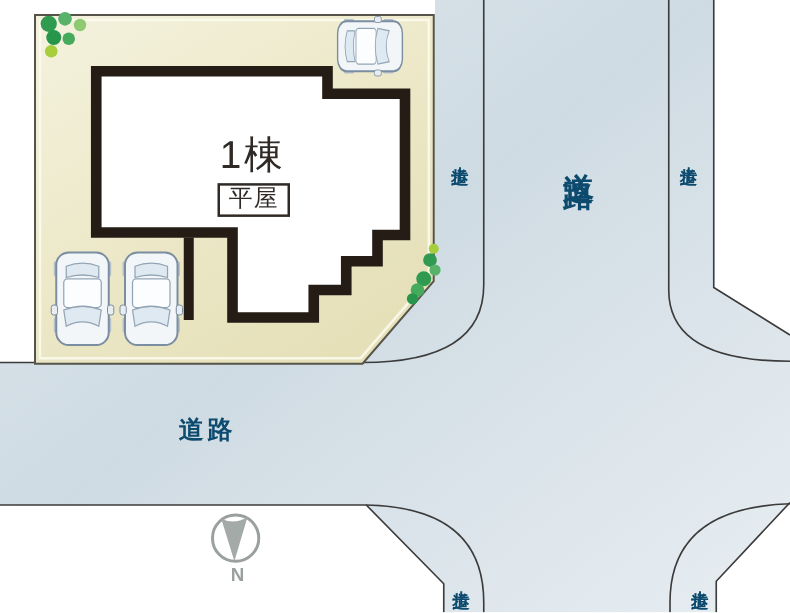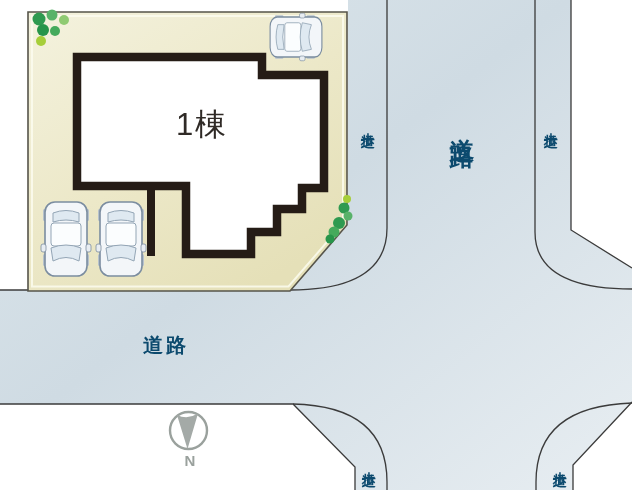--- a/index.html
+++ b/index.html
@@ -108,20 +108,21 @@
     </g>
 
     <g>
       <circle cx="188.5" cy="430.5" r="18.5" fill="none" stroke="#9aa19d" stroke-width="2.4"></circle>
       <path d="M177,415 Q187.5,420 198,413.5 L187.5,449 Z" fill="#a4aaa7"></path>
     </g>
   </svg>
 
   <div class="label unit-label" style="left:202px;top:125px;">1棟</div>
 
+  <div class="label story-box" style="left:203px;top:160px;">平屋</div>
 
   <div class="label v road-label-v" style="left:462px;top:124px;">道路</div>
 
   <div class="label v walk-label" style="left:368px;top:124px;">歩道</div>
 
   <div class="label v walk-label" style="left:551px;top:124px;">歩道</div>
 
   <div class="label v walk-label" style="left:369px;top:463px;">歩道</div>
 
   <div class="label v walk-label" style="left:560px;top:463px;">歩道</div>

